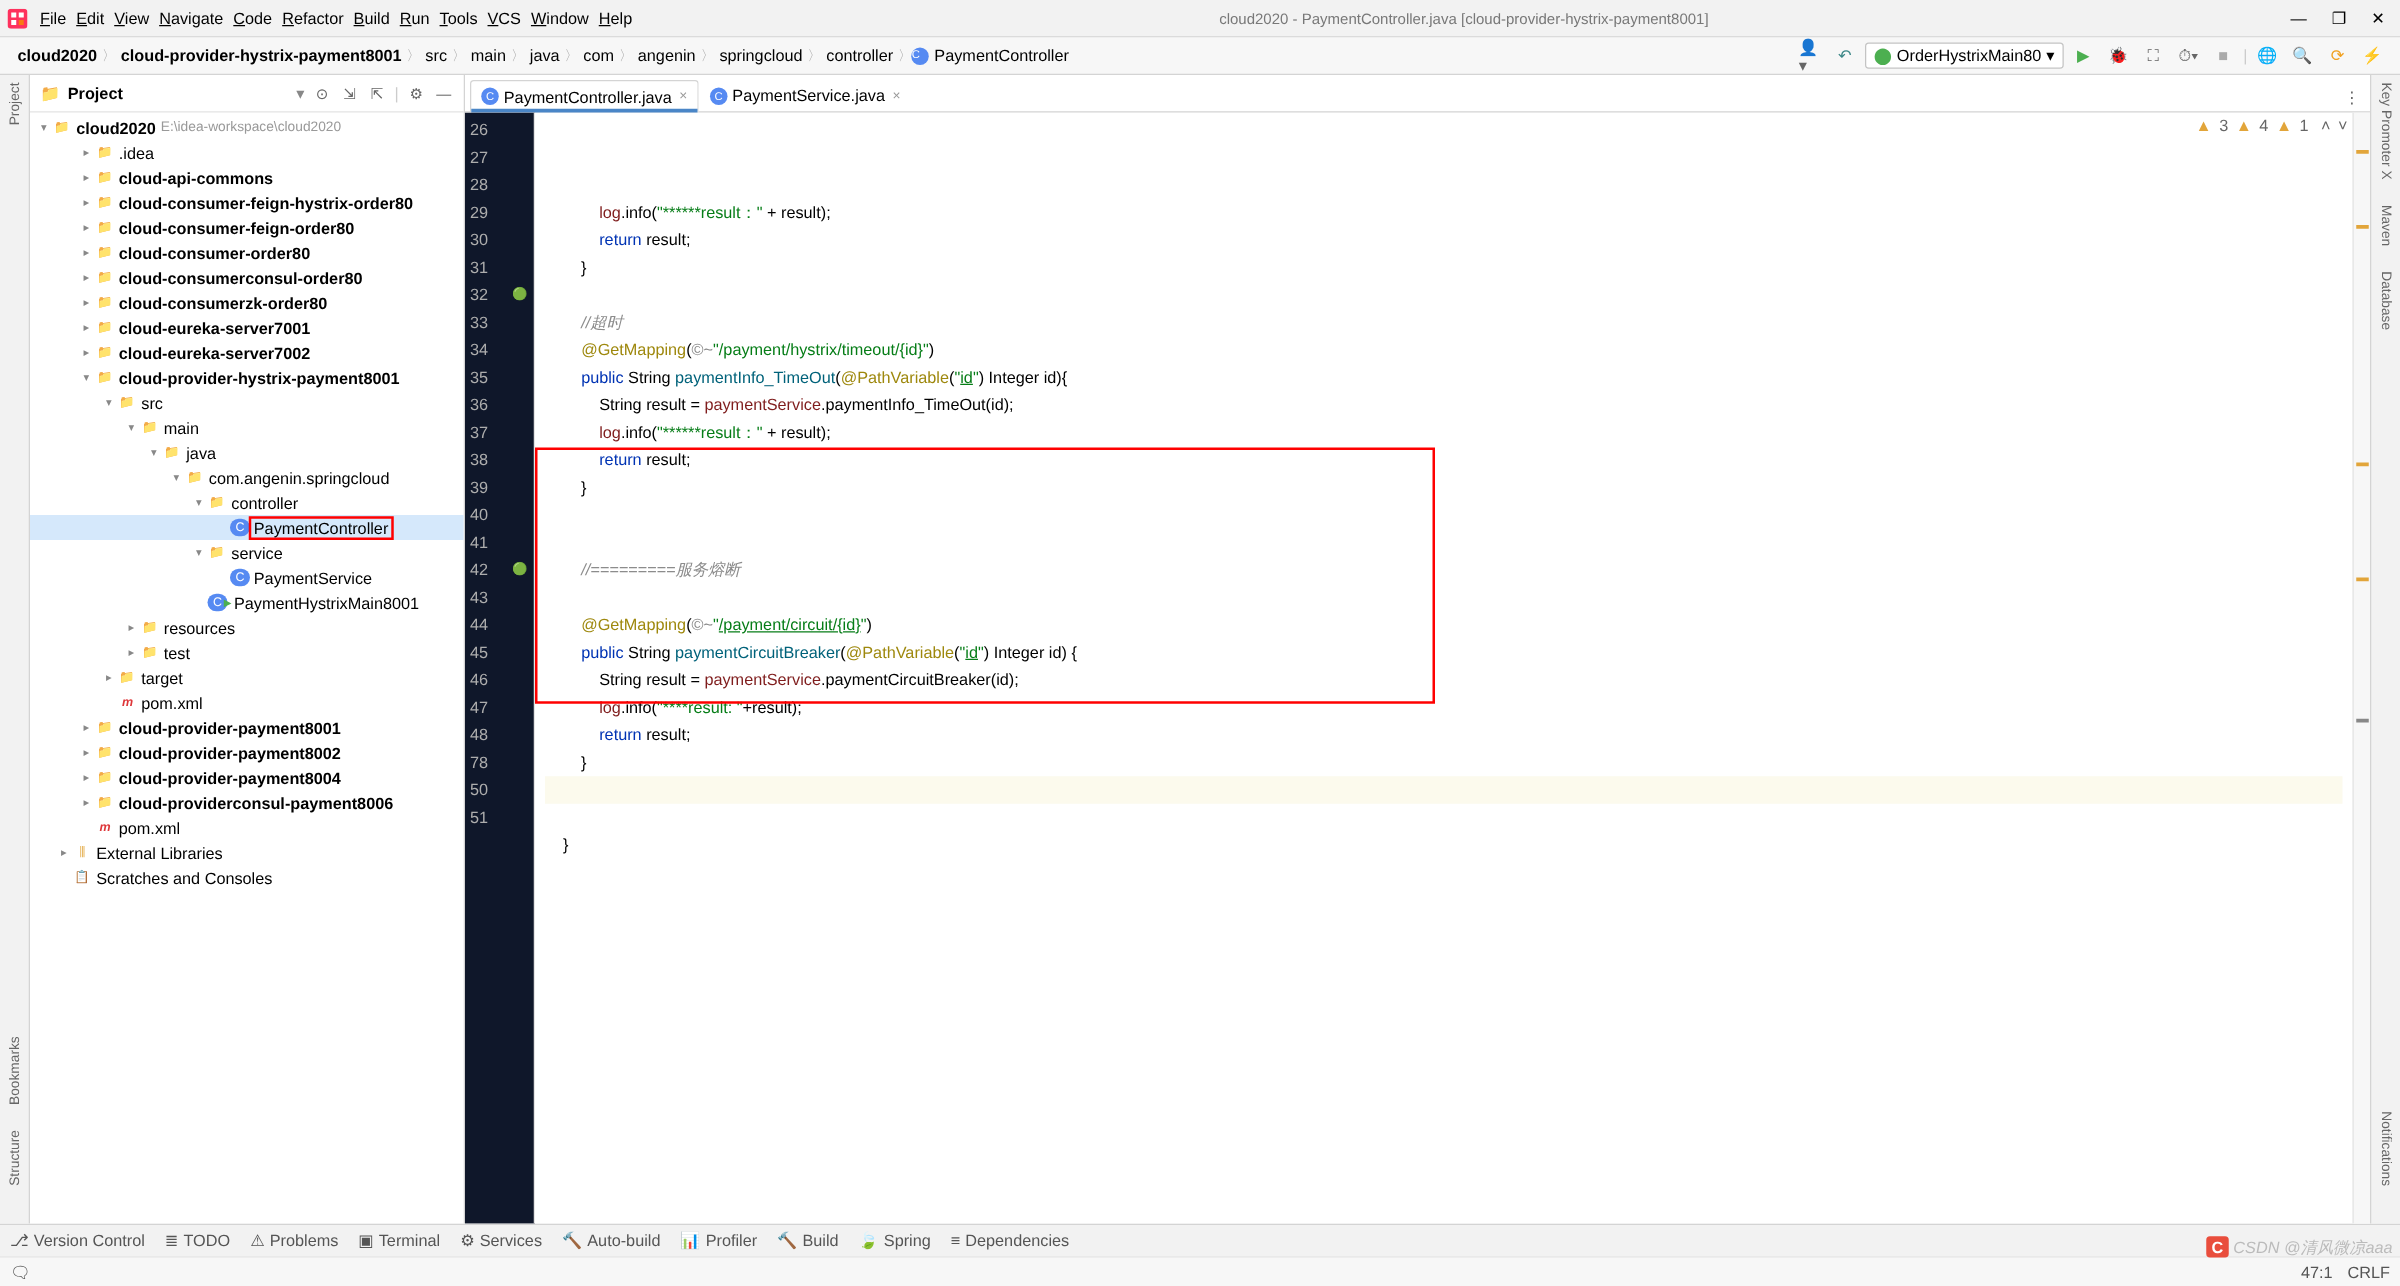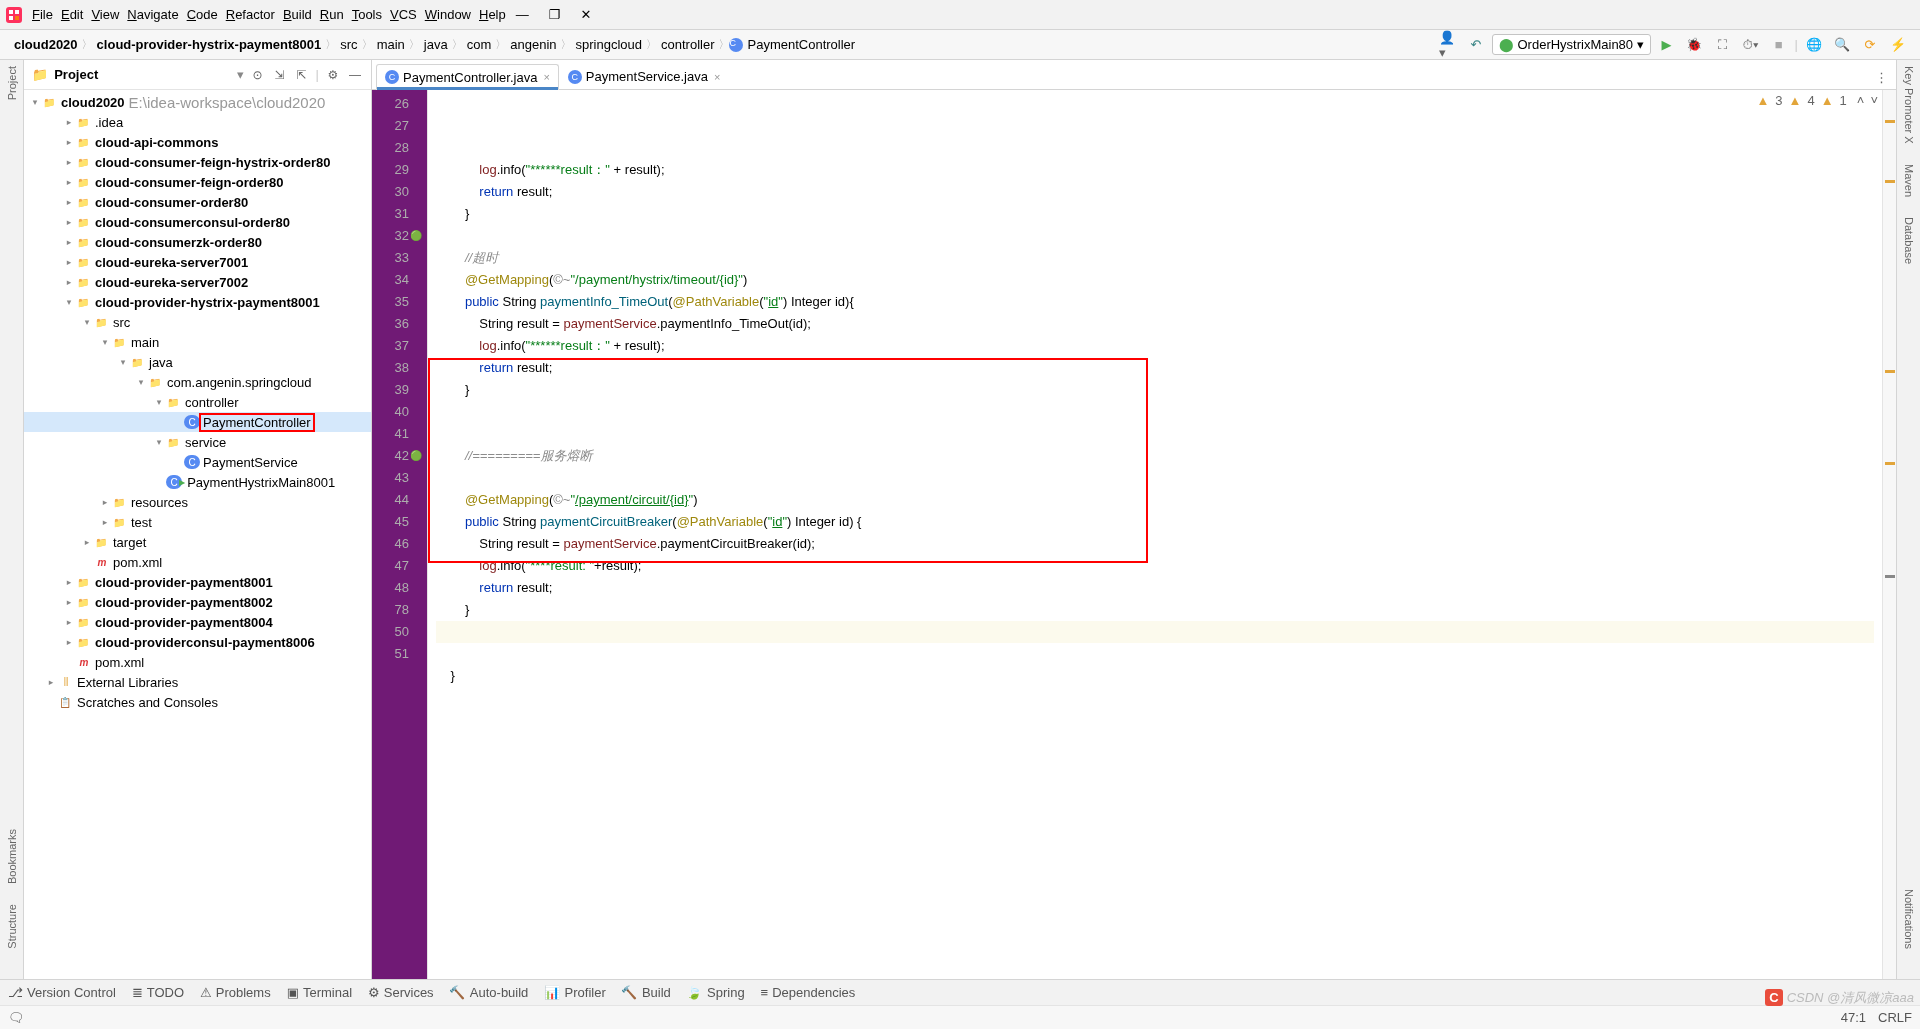--- a/index.html
+++ b/index.html
@@ -33,35 +33,35 @@
 .tree .row.sel { background:#d5e8fb; }
 .tree .arrow { width:14px; display:inline-block; text-align:center; color:#888; font-size:9px; }
 .tree .ico2 { width:16px; height:14px; display:inline-flex; align-items:center; justify-content:center; font-size:10px; margin-right:3px; }
 .ico-folder { color:#9aa7b0; }
 .ico-folder-blue { color:#4a86c7; }
 .ico-class { background:#568af2; color:#fff; border-radius:8px; width:14px; height:14px; font-size:9px; }
 .ico-m { color:#de373a; font-weight:bold; font-style:italic; }
 .ico-lib { color:#e2a53a; }
 .tree .lbl { }
 .tree .lbl.bold { font-weight:600; }
-.tree .path { color:#999; font-size:15px; margin-left:4px; }
+.tree .path { color:#999; font-size:11px; margin-left:4px; }
 .redbox { border:2px solid red; padding:0 2px; margin-left:-4px; }
 .editor { flex:1; display:flex; flex-direction:column; position:relative; }
 .tabs { height:30px; display:flex; align-items:flex-end; border-bottom:1px solid #d4d4d4; padding-left:4px; gap:0; }
 .tab { display:flex; align-items:center; gap:4px; padding:4px 8px; border:1px solid transparent; cursor:default; position:relative; }
 .tab.active { border:1px solid #d4d4d4; border-bottom:1px solid #fff; background:#fff; margin-bottom:-1px; border-radius:3px 3px 0 0; }
 .tab .tico { width:14px; height:14px; background:#568af2; border-radius:7px; color:#fff; font-size:9px; display:flex; align-items:center; justify-content:center; }
 .tab .underline { border-bottom:3px solid #4a86c7; position:absolute; bottom:-1px; left:0; right:0; }
 .tab.active .underline { display:block; }
 .tab:not(.active) .underline { display:none; }
 .tab .x { color:#999; font-size:11px; margin-left:2px; }
 .tabs .fill { flex:1; }
 .tabs .dots { padding:4px 8px; cursor:default; color:#666; }
 .codearea { flex:1; display:flex; font-family:Consolas,Monaco,monospace; font-size:13px; position:relative; overflow:hidden; }
-.gutter { width:56px; background:#701a75; border-right:1px solid #e4e4e4; text-align:right; padding:3px 18px 3px 4px; color:#adadad; line-height:22px; position:relative; }
+.gutter { width:56px; background:#0f172a; border-right:1px solid #e4e4e4; padding:3px 18px 3px 4px; color:#adadad; line-height:22px; position:relative; }
 .gutter .run-gut { position:absolute; left:38px; color:#4caf50; font-size:10px; }
 .code { flex:1; padding:3px 8px; line-height:22px; position:relative; white-space:pre; }
 .c-kw { color:#0033b3; }
 .c-str { color:#067d17; }
 .c-cmt { color:#8c8c8c; font-style:italic; }
 .c-ann { color:#9e880d; }
 .c-fld { color:#7f1d1d; }
 .c-meth { color:#00627a; }
 .c-link { color:#067d17; text-decoration:underline; }
 .minimap { width:14px; background:#f7f7f7; border-left:1px solid #e4e4e4; position:relative; }
@@ -83,20 +83,21 @@
 
 <div class="menubar">
   <svg class="logo" viewBox="0 0 16 16">
       <rect width="16" height="16" rx="3" fill="#fe315d"></rect>
       <rect x="3" y="3" width="4" height="4" fill="#fff"></rect>
       <rect x="9" y="3" width="4" height="4" fill="#fff"></rect>
       <rect x="3" y="9" width="4" height="4" fill="#fff"></rect>
       <rect x="9" y="9" width="4" height="4" fill="#f97a12"></rect>
     </svg>
   <div id="menus"><span class="menu"><u>F</u>ile</span><span class="menu"><u>E</u>dit</span><span class="menu"><u>V</u>iew</span><span class="menu"><u>N</u>avigate</span><span class="menu"><u>C</u>ode</span><span class="menu"><u>R</u>efactor</span><span class="menu"><u>B</u>uild</span><span class="menu"><u>R</u>un</span><span class="menu"><u>T</u>ools</span><span class="menu"><u>V</u>CS</span><span class="menu"><u>W</u>indow</span><span class="menu"><u>H</u>elp</span></div>
+  <div class="title">cloud2020 - PaymentController.java [cloud-provider-hystrix-payment8001]</div>
   <div class="winctl">
     <span>—</span>
     <span>❐</span>
     <span>✕</span>
   </div>
 </div>
 
 <div class="navbar">
   <div id="crumbs" style="display:flex;align-items:center;">
       <span class="crumb bold">cloud2020</span>

